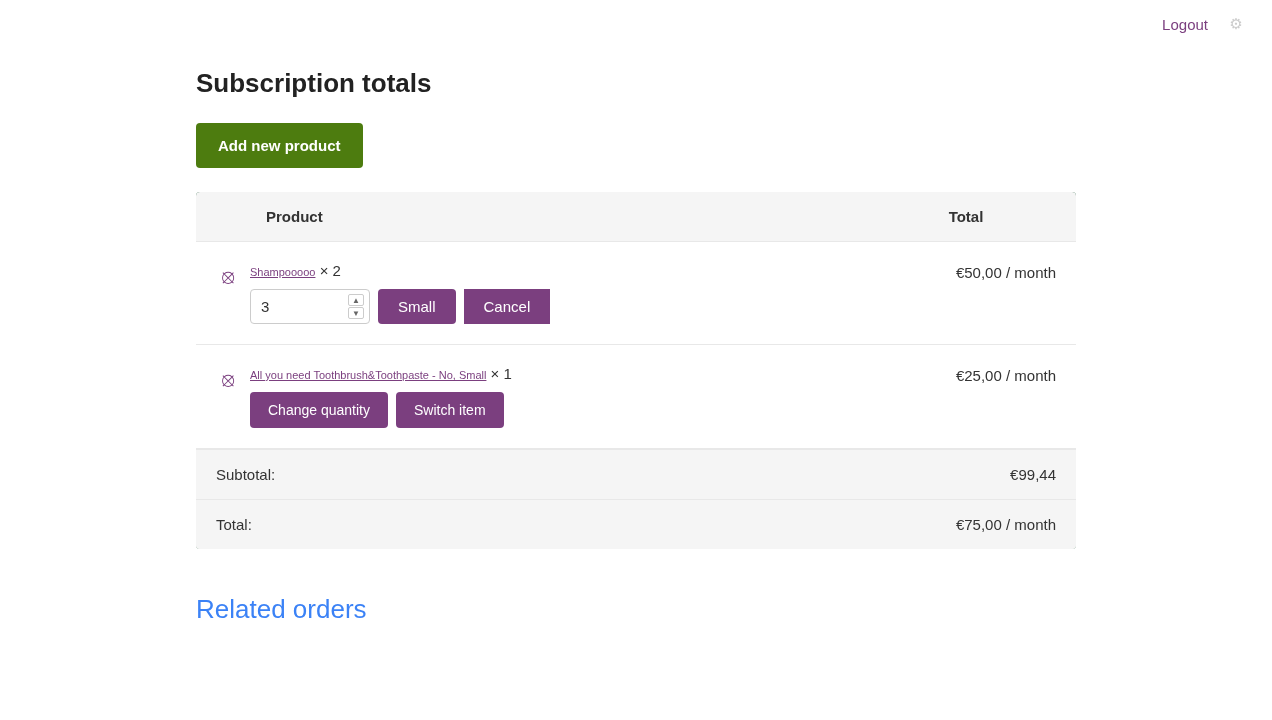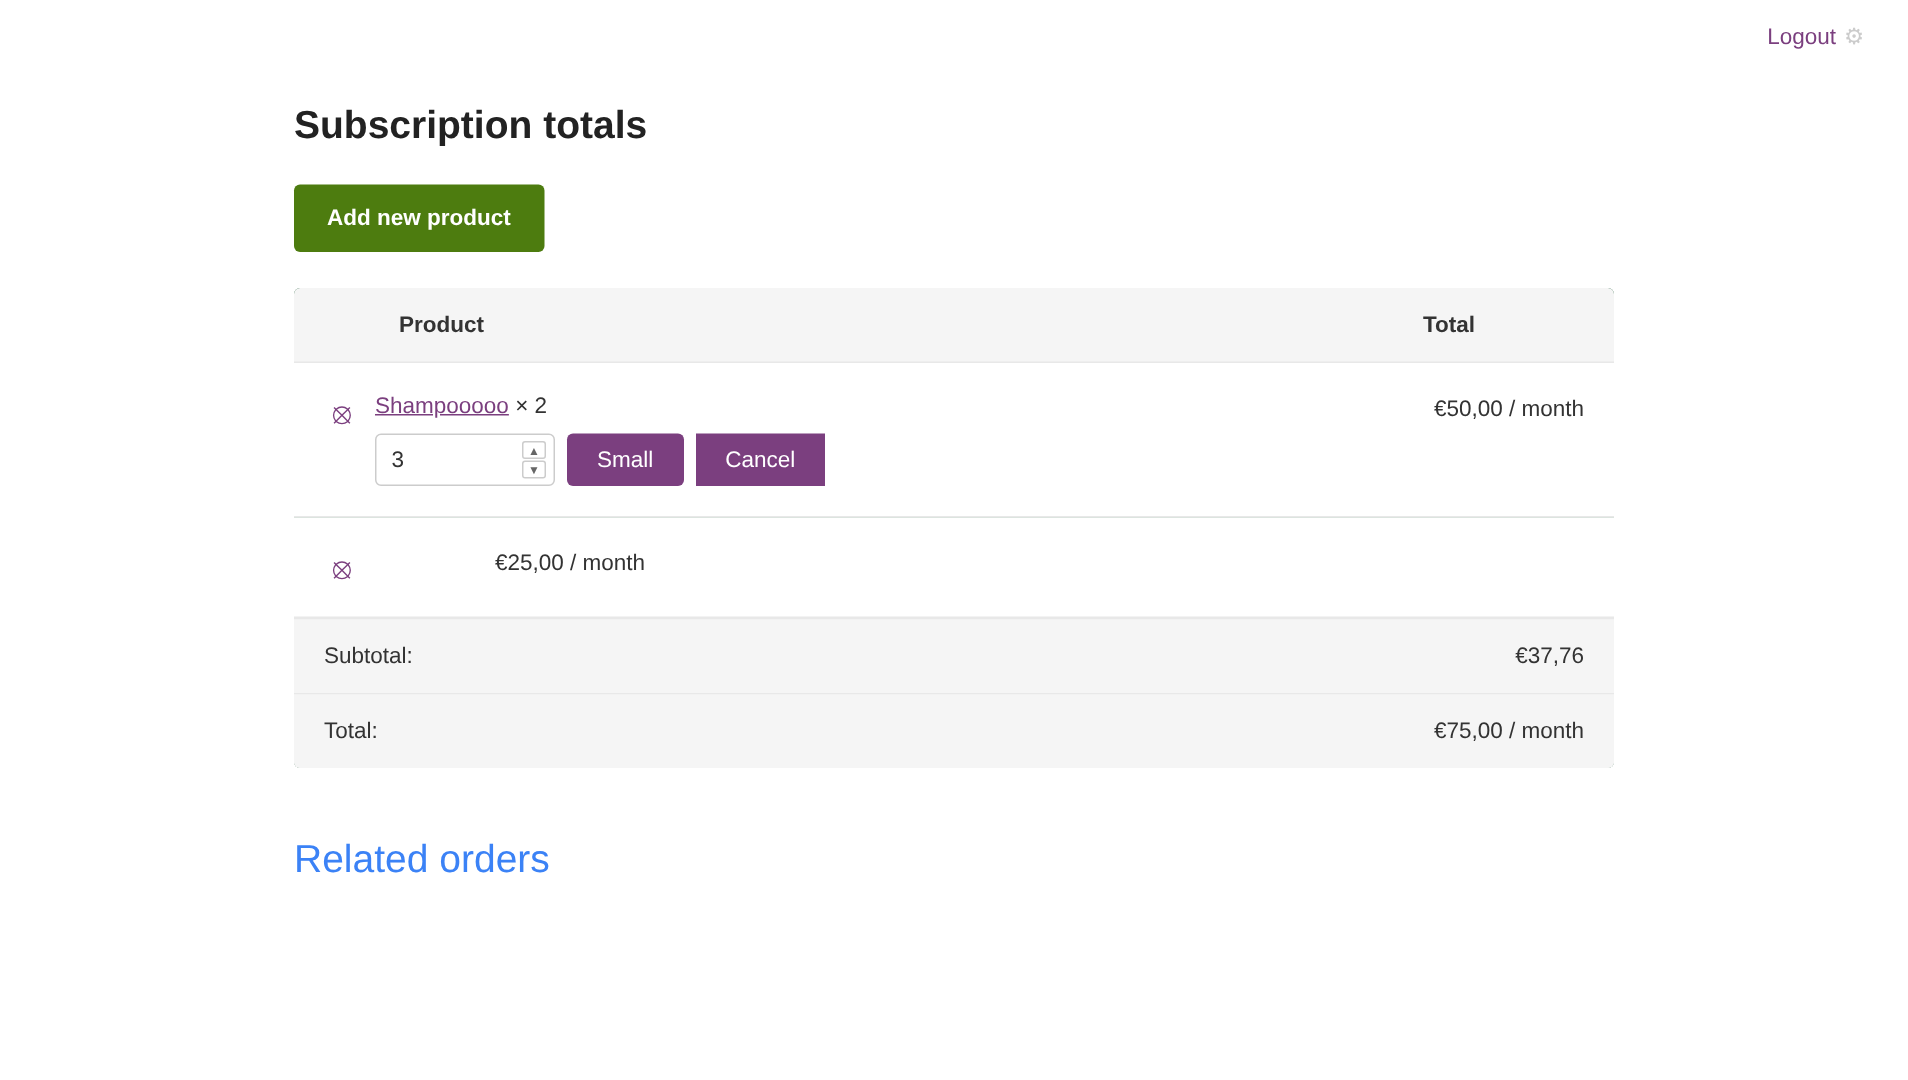--- a/index.html
+++ b/index.html
@@ -7,21 +7,21 @@
       font-family: -apple-system, BlinkMacSystemFont, 'Segoe UI', Arial, sans-serif;
       background: #fff;
       color: #333;
       font-size: 15px;
     }
     .header {
       display: flex;
       justify-content: flex-end;
       align-items: center;
       padding: 12px 24px;
-      gap: 0;
+      gap: 16px;
     }
     .logout-link {
       color: #7b3f7f;
       text-decoration: none;
       font-size: 15px;
       cursor: pointer;
     }
     .settings-icon {
       width: 24px;
       height: 24px;
@@ -87,21 +87,21 @@
       font-size: 20px;
       margin-right: 10px;
       margin-top: 2px;
       flex-shrink: 0;
     }
     .product-col { flex: 1; }
     .product-name-link {
       color: #7b3f7f;
       text-decoration: underline;
       cursor: pointer;
-      font-size: 15px;
+      font-size: 11px;
     }
     .product-qty { color: #333; font-size: 15px; }
     .price-col {
       width: 180px;
       text-align: right;
       color: #333;
       font-size: 15px;
       margin-top: 2px;
     }
     .quantity-edit-row {
@@ -249,27 +249,37 @@
           </div>
           <button class="save-btn">Small</button>
           <button class="cancel-btn">Cancel</button>
         </div>
       </div>
       <div class="price-col">€50,00 / month</div>
     </div>
 
     <div class="table-row">
       <span class="remove-icon">⦻</span>
+      <div class="product-col">
+        <div>
+          <a class="product-name-link">All you need Toothbrush&amp;Toothpaste - No, Small</a>
+          <span class="product-qty"> <span>× 1</span></span>
+        </div>
+        <div class="action-btns-row">
+          <button class="change-qty-btn">Change quantity</button>
+          <button class="switch-item-btn">Switch item</button>
+        </div>
+      </div>
       <div class="price-col">€25,00 / month</div>
     </div>
 
     <div class="totals-section">
       <div class="totals-row">
         <span class="totals-label">Subtotal:</span>
-        <span class="totals-value">€37,76</span>
+        <span class="totals-value">€99,44</span>
       </div>
       <div class="totals-row">
         <span class="totals-label">Total:</span>
         <span class="totals-value">€75,00 / month</span>
       </div>
     </div>
   </div>
 
   <h2 class="related-orders-title">Related orders</h2>
 </div>

